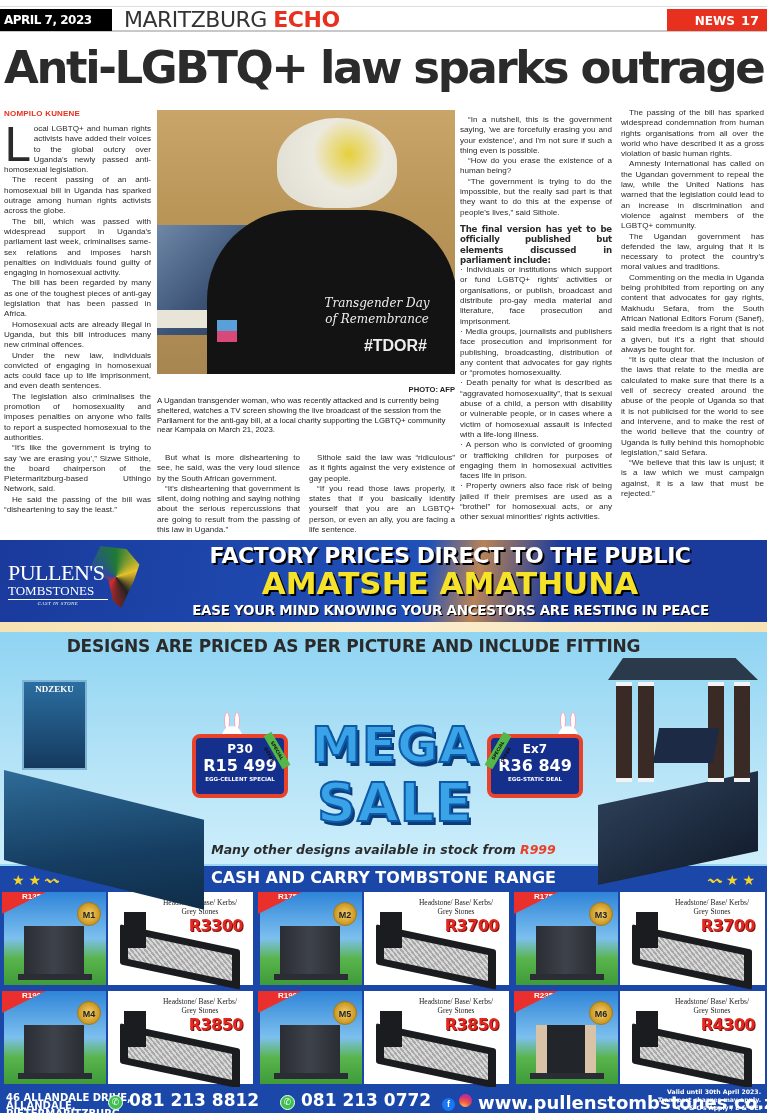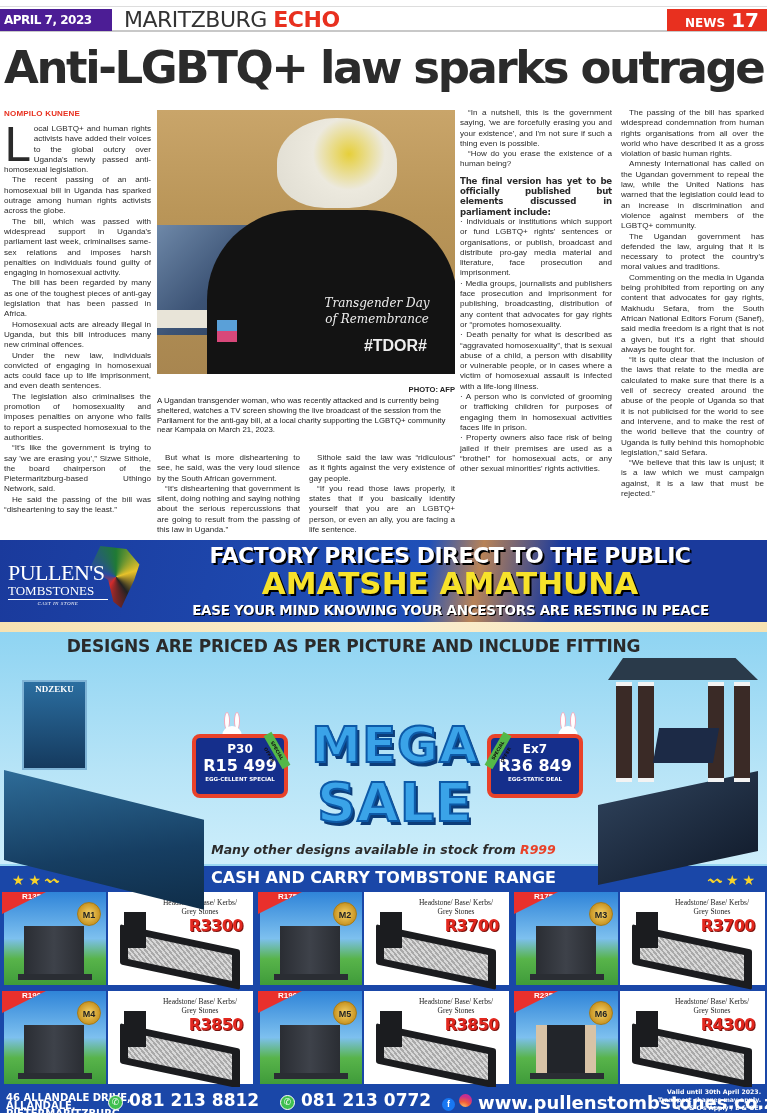--- a/index.html
+++ b/index.html
@@ -1,26 +1,26 @@
 <!DOCTYPE html>
 <html><head>
 <meta charset="utf-8">
 <style>
   * { box-sizing: border-box; margin: 0; padding: 0; }
   html, body { width: 767px; height: 1113px; background: #fff; overflow: hidden; }
   body { font-family: "Liberation Sans", sans-serif; color: #222; position: relative; }
 
   
   .masthead { position: absolute; left: 0; top: 6px; width: 767px; height: 26px; border-bottom: 2px solid #c8c8c8; border-top: 1px solid #ddd; }
-  .mast-date { position: absolute; left: 0; top: 2px; width: 112px; height: 22px; background: #4c1d95; color: #fff; font-weight: bold; font-size: 12px; line-height: 22px; padding-left: 4px; font-family: "DejaVu Sans", sans-serif; letter-spacing: -0.5px; }
+  .mast-date { position: absolute; left: 0; top: 2px; width: 112px; height: 22px; background: #000000; color: #fff; font-weight: bold; font-size: 12px; line-height: 22px; padding-left: 4px; font-family: "DejaVu Sans", sans-serif; letter-spacing: -0.5px; }
   .mast-title { position: absolute; left: 124px; top: 0; height: 26px; font-size: 22px; line-height: 26px; color: #333; font-family: "DejaVu Sans", sans-serif; letter-spacing: -0.5px; }
   .mast-title .echo { color: #e8301f; font-weight: bold; }
   .mast-sec { position: absolute; right: 0; top: 2px; width: 100px; height: 22px; background: #e8301f; color: #fff; font-weight: bold; line-height: 22px; text-align: right; padding-right: 8px; font-family: "DejaVu Sans", sans-serif; }
   .mast-sec .sec { font-size: 12px; margin-right: 6px; }
-  .mast-sec .pg { font-size: 20px; }
+  .mast-sec .pg { font-size: 13px; }
 
   .headline { position: absolute; left: 4px; top: 40px; width: 760px; font-family: "DejaVu Sans", sans-serif; font-weight: bold; font-size: 45px; line-height: 56px; color: #2b2b2b; letter-spacing: -2.4px; }
 
   .byline { position: absolute; left: 4px; top: 109px; font-size: 8px; font-weight: bold; color: #e8301f; letter-spacing: 0.2px; }
 
   .col { position: absolute; font-size: 8.1px; line-height: 10.3px; color: #2a2a2a; text-align: justify; hyphens: manual; }
   .col p { text-indent: 8px; }
   .col1 { left: 4px; top: 124px; width: 147px; }
   .col1 .drop { float: left; font-size: 46px; line-height: 38px; margin: 2px 4px 0 0; color: #2a2a2a; font-family: "DejaVu Sans", sans-serif; }
   .col1 .lead { text-indent: 0; }
@@ -32,21 +32,21 @@
   .photo .hat { position: absolute; left: 120px; top: 8px; width: 120px; height: 90px; background: radial-gradient(circle at 60% 40%, #e6cf3a 0%, #ece9de 40%, #dedbd0 100%); border-radius: 50% 50% 40% 40%; }
   .photo .shirt-text { position: absolute; left: 150px; top: 185px; width: 140px; color: #eee; font-family: "DejaVu Serif", serif; font-style: italic; font-size: 12px; text-align: center; line-height: 16px; }
   .photo .shirt-tag { position: absolute; left: 150px; top: 227px; width: 120px; color: #eee; font-weight: bold; font-size: 16px; text-align: right; }
   .photo .patch { position: absolute; left: 60px; top: 210px; width: 20px; height: 22px; background: linear-gradient(#5aa0d8 50%, #d8487a 50%); }
 
   .credit { position: absolute; left: 157px; top: 385px; width: 298px; text-align: right; font-size: 7.6px; font-weight: bold; color: #222; }
   .caption { position: absolute; left: 157px; top: 396px; width: 298px; font-size: 7.8px; line-height: 9.8px; color: #222; }
 
   .col2 { left: 157px; top: 453px; width: 143px; }
   .col3 { left: 309px; top: 453px; width: 146px; }
-  .col4 { left: 460px; top: 108px; width: 152px; }
+  .col4 { left: 460px; top: 115px; width: 152px; }
   .col4 .sub { font-weight: bold; font-size: 8.6px; line-height: 10.3px; text-indent: 0; margin-top: 6px; font-family: "DejaVu Sans", sans-serif; letter-spacing: -0.2px; }
   .col4 .bul { text-indent: 0; }
   .col5 { left: 621px; top: 108px; width: 143px; }
 
   
   .ad { position: absolute; left: 0; top: 540px; width: 767px; height: 573px; background: #9ad7f2; overflow: hidden; }
   .ad-top { position: absolute; left: 0; top: 0; width: 767px; height: 82px; background: linear-gradient(100deg, #1a3a9c 0%, #2050b8 55%, #b88357 62%, #1a3a9c 72%, #1a3a9c 100%); }
   .ad-logo { position: absolute; left: 8px; top: 22px; width: 110px; height: 50px; color: #fff; font-family: "Liberation Serif", serif; }
   .ad-logo .l1 { font-size: 22px; line-height: 22px; letter-spacing: -0.5px; }
   .ad-logo .l2 { font-size: 13px; line-height: 13px; }
@@ -167,22 +167,23 @@
   <p>“It's disheartening that government is silent, doing nothing and saying nothing about the serious repercussions that are going to result from the passing of this law in Uganda.”</p>
 </div>
 <div class="col col3">
   <p>Sithole said the law was “ridiculous” as it fights against the very existence of gay people.</p>
   <p>“If you read those laws properly, it states that if you basically identify yourself that you are an LGBTQ+ person, or even an ally, you are facing a life sentence.</p>
 </div>
 
 <div class="col col4">
   <p>“In a nutshell, this is the government saying, 'we are forcefully erasing you and your existence', and I'm not sure if such a thing even is possible.</p>
   <p>“How do you erase the existence of a human being?</p>
+  <p>“The government is trying to do the impossible, but the really sad part is that they want to do this at the expense of people's lives,” said Sithole.</p>
   <p class="sub">The final version has yet to be officially published but elements discussed in parliament include:</p>
-  <p class="bul">· Individuals or institutions which support or fund LGBTQ+ rights' sentences or organisations, or publish, broadcast and distribute pro-gay media material and literature, face prosecution and imprisonment.</p>
+  <p class="bul">· Individuals or institutions which support or fund LGBTQ+ rights' activities or organisations, or publish, broadcast and distribute pro-gay media material and literature, face prosecution and imprisonment.</p>
   <p class="bul">· Media groups, journalists and publishers face prosecution and imprisonment for publishing, broadcasting, distribution of any content that advocates for gay rights or “promotes homosexuality.</p>
   <p class="bul">· Death penalty for what is described as “aggravated homosexuality”, that is sexual abuse of a child, a person with disability or vulnerable people, or in cases where a victim of homosexual assault is infected with a life-long illness.</p>
   <p class="bul">· A person who is convicted of grooming or trafficking children for purposes of engaging them in homosexual activities faces life in prison.</p>
   <p class="bul">· Property owners also face risk of being jailed if their premises are used as a “brothel” for homosexual acts, or any other sexual minorities' rights activities.</p>
 </div>
 
 <div class="col col5">
   <p>The passing of the bill has sparked widespread condemnation from human rights organisations from all over the world who have described it as a gross violation of basic human rights.</p>
   <p>Amnesty International has called on the Ugandan government to repeal the law, while the United Nations has warned that the legislation could lead to an increase in discrimination and violence against members of the LGBTQ+ community.</p>
   <p>The Ugandan government has defended the law, arguing that it is necessary to protect the country's moral values and traditions.</p>

